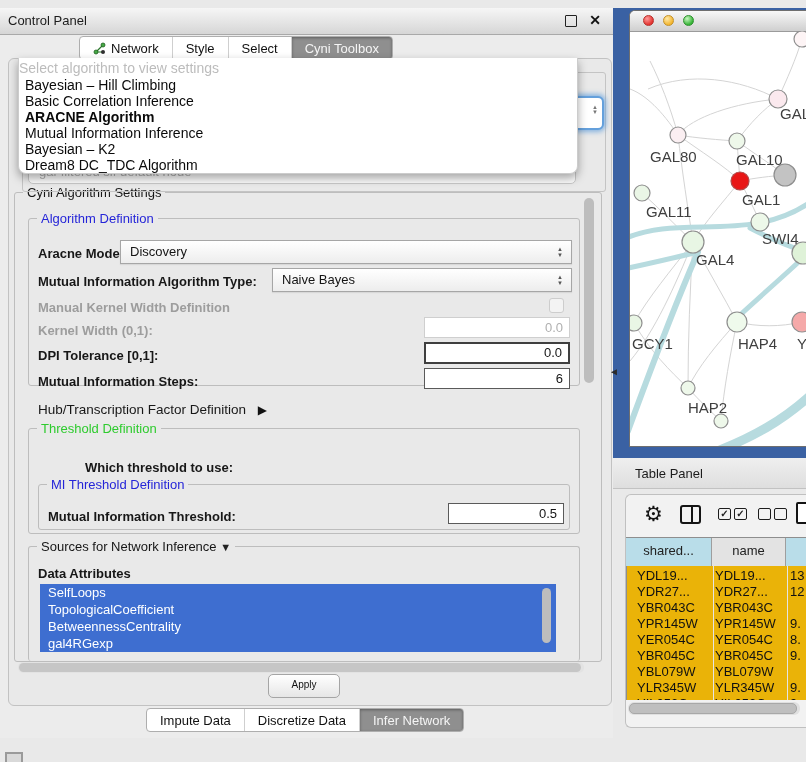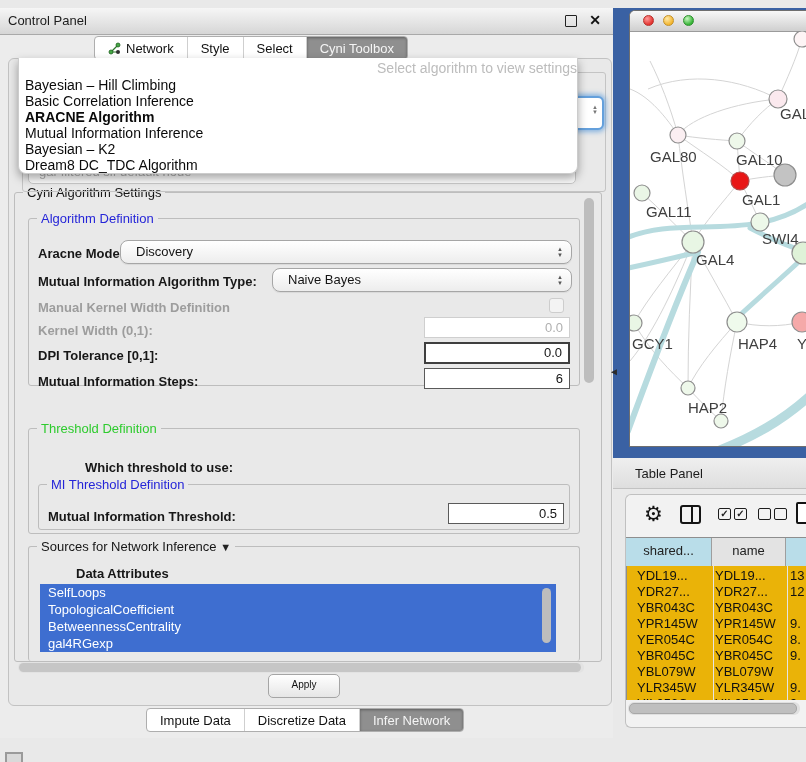--- a/index.html
+++ b/index.html
@@ -18,57 +18,57 @@
             border-radius:1px;background:transparent;}
   .tb-close{right:12px;top:4px;font-size:14px;font-weight:bold;color:#111;}
   
   .tabstrip{display:inline-flex;height:22px;background:#fff;
             border:1px solid #aeaeae;border-radius:4px;overflow:hidden;}
   .tabstrip .tab{display:flex;align-items:center;gap:5px;padding:0 13px;
        font-size:13px;color:#111;border-right:1px solid #cfcfcf;white-space:nowrap;}
   .tabstrip .tab:last-child{border-right:none;}
   .tabstrip .tab.sel{background:#8f8f8f;color:#f5f5f5;
        box-shadow:inset 0 1px 3px rgba(0,0,0,.35);}
-  .top-tabs{left:79px;top:28px;margin-left:15px;}
+  .top-tabs{left:79px;top:28px;}
   .bottom-tabs{left:146px;top:700px;}
   
   .main-panel{left:8px;top:50px;width:602px;height:646px;background:#e9e9e9;
               border:1px solid #c2c2c2;border-radius:6px;}
   
   .hidden-fieldset{left:22px;top:64px;width:582px;height:118px;
       border:1px solid #c4c4c4;border-radius:3px;z-index:2;}
   .focus-combo{left:570px;top:88px;width:30px;height:30px;background:#fff;
       border:2px solid #64a0dc;border-radius:6px;z-index:3;
       box-shadow:0 0 5px 2px rgba(100,160,220,.75);}
   .focus-combo .arrows{position:absolute;right:4px;top:7px;font-size:6px;
       line-height:5px;color:#777;text-align:center;}
   .dis-combo{left:28px;top:152px;width:548px;height:24px;background:#fbfbfb;
       border:1px solid #c8c8c8;border-radius:5px;z-index:3;
       font-size:13px;line-height:22px;color:#b0b0b0;padding-left:10px;box-sizing:border-box;}
   
   .algo-pop{left:18px;top:50px;width:560px;height:116px;background:#ffffff;
       border:1px solid #cccccc;border-top:none;border-radius:0 0 8px 8px;z-index:30;
       box-shadow:0 4px 10px rgba(0,0,0,.35);padding-top:2px;box-sizing:border-box;}
-  .algo-prompt{text-align:right;font-size:14px;color:#bcbcbc;height:17px;line-height:17px;}
+  .algo-prompt{text-align:left;font-size:14px;color:#bcbcbc;height:17px;line-height:17px;}
   .algo-item{font-size:14px;color:#0a0a0a;height:16px;line-height:16px;padding-left:6px;}
   .algo-item.bold{font-weight:bold;}
   
   .fs{border:1px solid #bdbdbd;border-radius:3px;}
   .fs-legend{position:absolute;top:-8px;left:8px;background:#e9e9e9;
       padding:0 4px;font-size:13px;white-space:nowrap;}
   .leg-blue{color:#2525d8;}
   .leg-green{color:#2ecb2e;}
   .leg-black{color:#161616;}
   
   .lbl{font-size:13px;font-weight:bold;color:#171717;white-space:nowrap;}
   .lbl.dis{color:#9d9d9d;}
   .lbl.plain{font-weight:normal;font-size:13.5px;}
   .combo{background:linear-gradient(#ffffff,#ededed);border:1px solid #a6a6a6;
-      border-radius:8px;font-size:13px;line-height:22px;color:#141414;
-      padding-left:15px;box-sizing:border-box;box-shadow:0 1px 1px rgba(0,0,0,.07);}
+      border-radius:0;font-size:13px;line-height:22px;color:#141414;
+      padding-left:9px;box-sizing:border-box;box-shadow:0 1px 1px rgba(0,0,0,.07);}
   .combo .arrows{position:absolute;right:8px;top:5px;font-size:6px;line-height:6px;
       color:#555;text-align:center;}
   .tfield{background:#fff;border:1px solid #b9b9b9;font-size:13px;color:#141414;
       text-align:right;padding:0 6px;line-height:19px;box-sizing:border-box;}
   .tfield.dis{color:#b0b0b0;border-color:#cfcfcf;}
   .tfield.dark{border:2px solid #3f3f3f;line-height:18px;}
   .tfield.mid{border:1px solid #5a5a5a;}
   .checkbox.dis{width:15px;height:15px;border:1px solid #cdcdcd;border-radius:3px;
       background:#f3f3f3;box-sizing:border-box;}
   .arrow-right{font-size:12px;color:#111;}
@@ -202,40 +202,44 @@
   </div>
   <div class="abs lbl" style="left:38px;top:340px;">DPI Tolerance [0,1]:</div>
   <div class="abs tfield dark" style="left:424px;top:334px;width:146px;height:22px;">
     <span>0.0</span>
   </div>
   <div class="abs lbl" style="left:38px;top:366px;">Mutual Information Steps:</div>
   <div class="abs tfield mid" style="left:424px;top:360px;width:146px;height:21px;">
     <span>6</span>
   </div>
 
+  <div class="abs lbl plain" style="left:38px;top:394px;">
+    <span>Hub/Transcription Factor Definition</span>
+    <span class="arrow-right" style="margin-left:8px;">▶</span>
+  </div>
 
   <div class="abs fs" style="left:28px;top:420px;width:550px;height:104px;">
     <span class="fs-legend leg-green">Threshold Definition</span>
   </div>
   <div class="abs lbl" style="left:85px;top:452px;">Which threshold to use:</div>
   <div class="abs fs" style="left:38px;top:476px;width:530px;height:44px;">
     <span class="fs-legend leg-blue">MI Threshold Definition</span>
   </div>
   <div class="abs lbl" style="left:48px;top:501px;">Mutual Information Threshold:</div>
   <div class="abs tfield mid" style="left:448px;top:495px;width:116px;height:21px;">
     <span>0.5</span>
   </div>
 
   <div class="abs fs" style="left:28px;top:538px;width:550px;height:114px;border-bottom:none;">
     <span class="fs-legend leg-black">
       <span>Sources for Network Inference</span>
       <span class="arrow-down">▼</span>
     </span>
   </div>
-  <div class="abs lbl" style="left:38px;top:558px;margin-left:38px;">Data Attributes</div>
+  <div class="abs lbl" style="left:38px;top:558px;">Data Attributes</div>
   <div class="abs attr-list">
     <div class="attr-item">SelfLoops</div>
     <div class="attr-item">TopologicalCoefficient</div>
     <div class="attr-item">BetweennessCentrality</div>
     <div class="attr-item">gal4RGexp</div>
   </div>
   <div class="abs scroll-thumb" style="left:542px;top:580px;width:9px;height:55px;"></div>
 
   <div class="abs scroll-thumb" style="left:584px;top:190px;width:10px;height:185px;"></div>
   <div class="abs scroll-track" style="left:18px;top:654px;width:566px;height:11px;">

